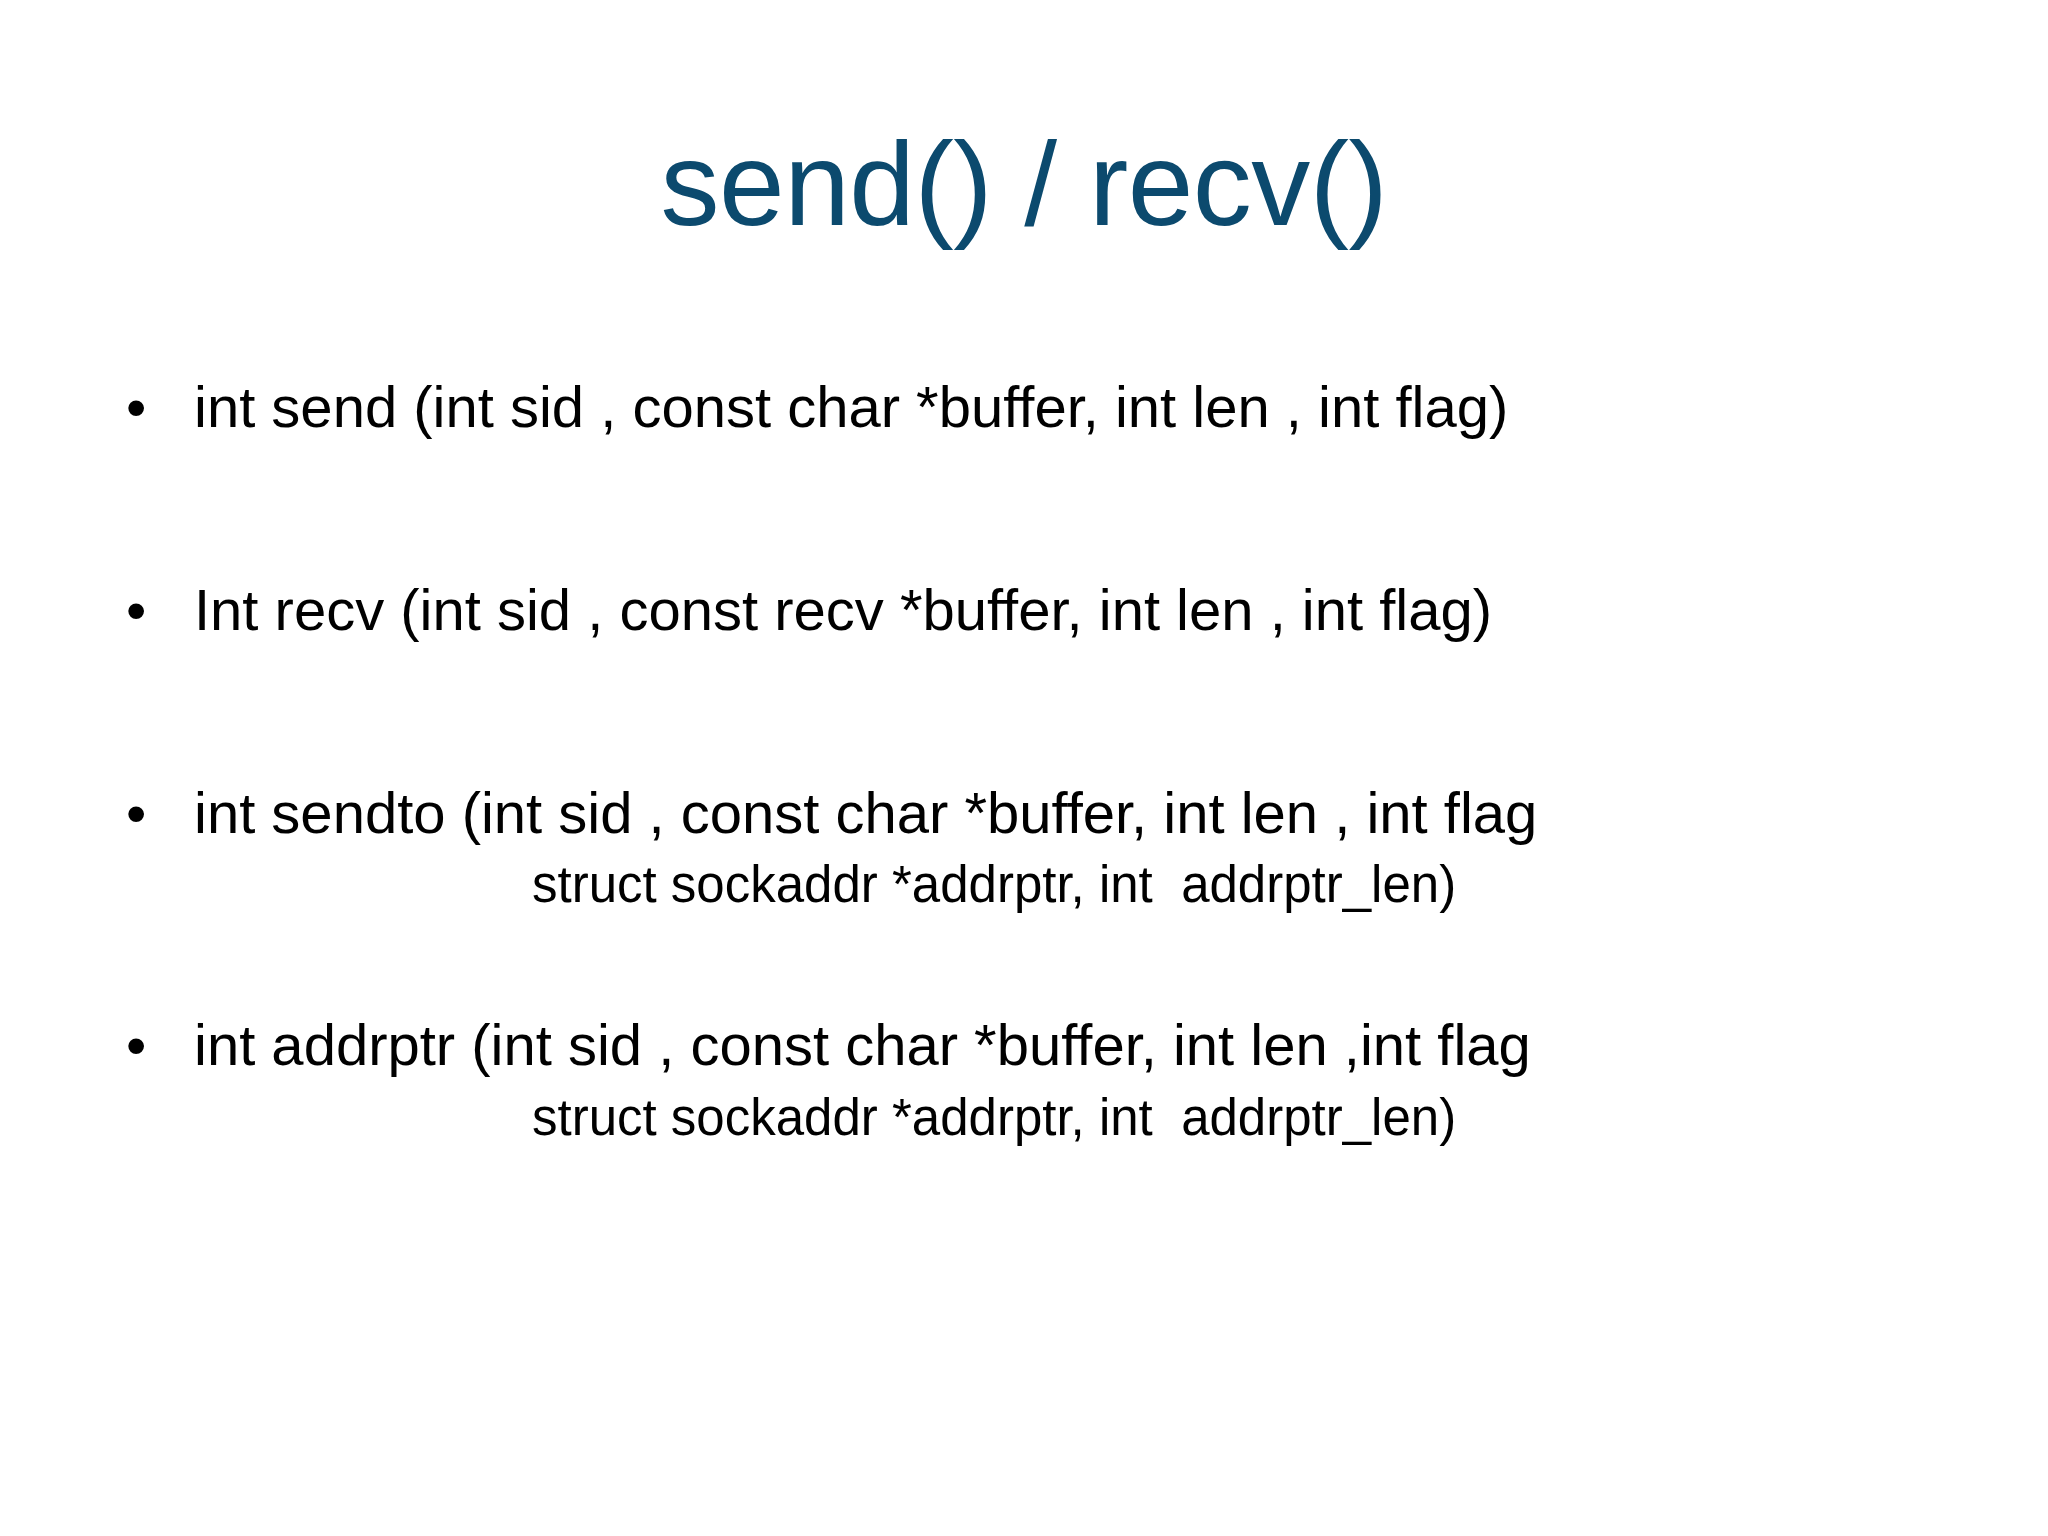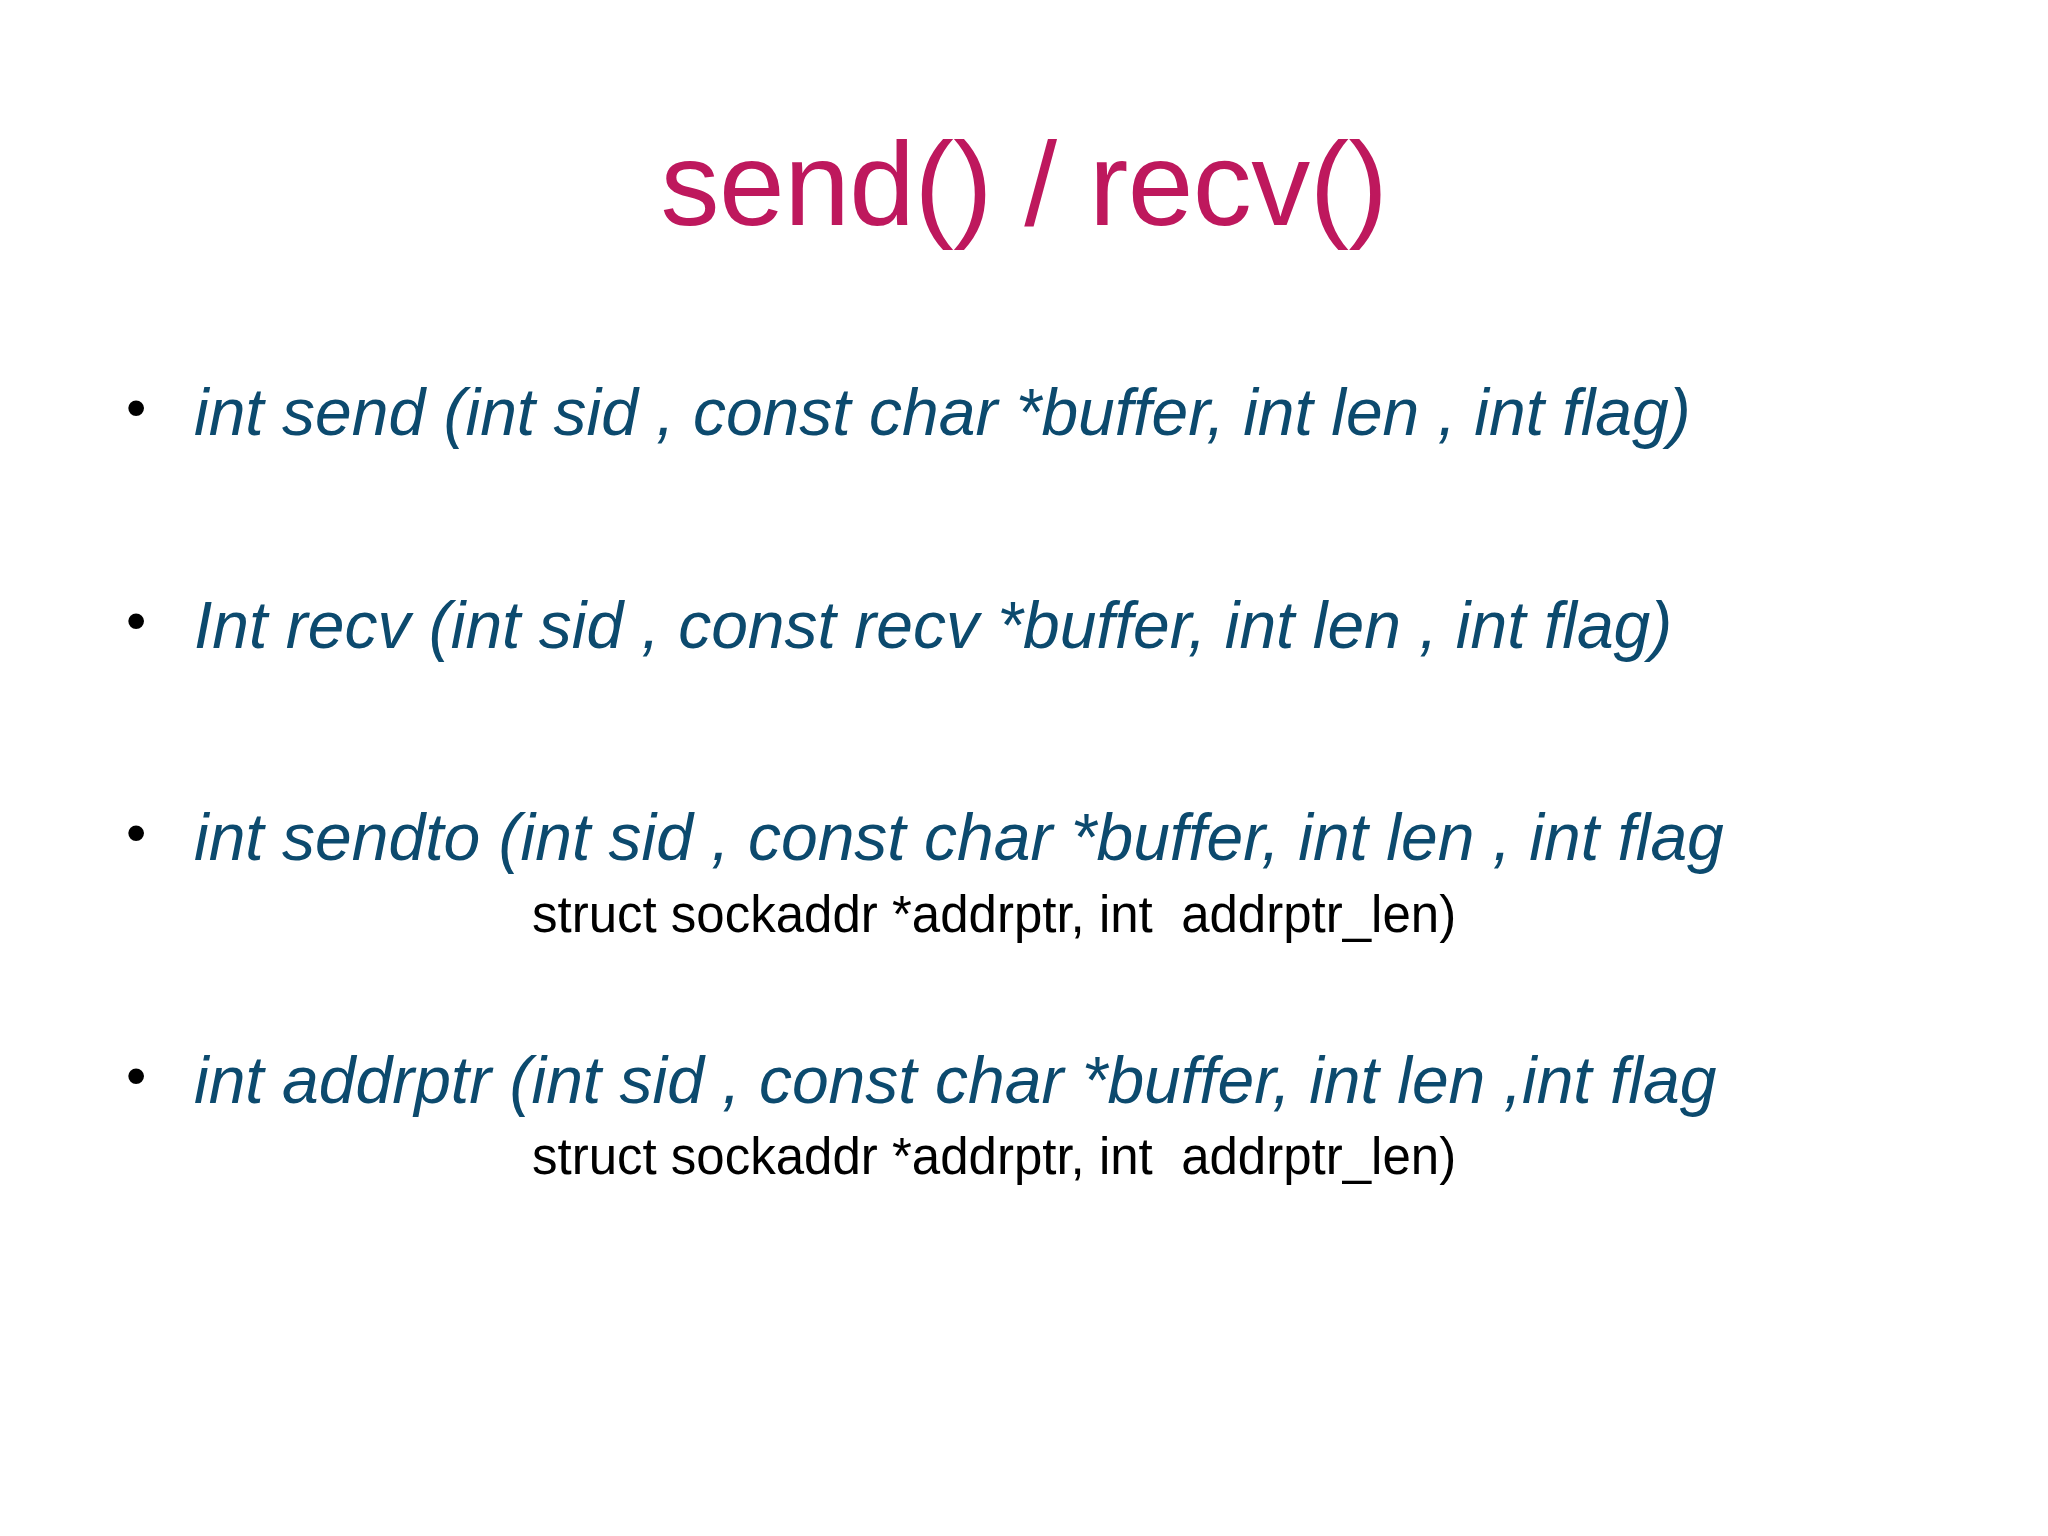--- a/index.html
+++ b/index.html
@@ -23,21 +23,21 @@
   .slide-title {
     position: absolute;
     left: 0;
     top: 118px;
     width: 2048px;
     text-align: center;
     font-size: 118px;
     line-height: 1.12;
     font-weight: 400;
     letter-spacing: -0.5px;
-    color: #be185d;
+    color: #0c4a6e;
     white-space: pre;
   }
   .body-block {
     position: absolute;
     left: 112px;
     top: 372px;
     width: 1860px;
   }
   .bullet-item {
     position: relative;
@@ -58,25 +58,24 @@
     font-size: 58px;
     line-height: 1.22;
     text-align: left;
     padding-left: 14px;
     box-sizing: border-box;
     color: #000000;
     user-select: none;
   }
   .bullet-text {
     flex: 1 1 auto;
-    font-size: 66px;
+    font-size: 58px;
     line-height: 1.22;
-    color: #0c4a6e;
+    color: #000000;
     white-space: pre;
-    font-style: italic;
   }
   .bullet-cont {
     font-size: 51px;
     line-height: 1.22;
     color: #000000;
     white-space: pre;
     padding-left: 420px;
     margin-top: 6px;
   }
   .spacer-lg {

